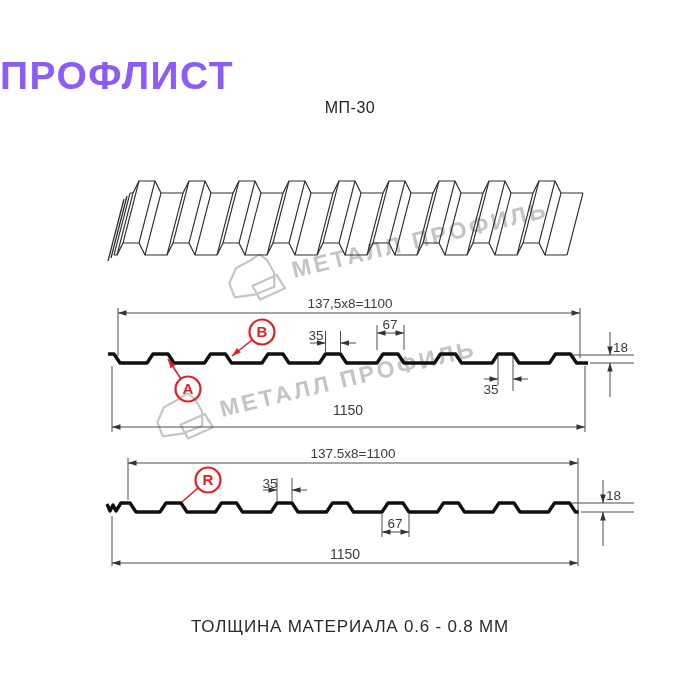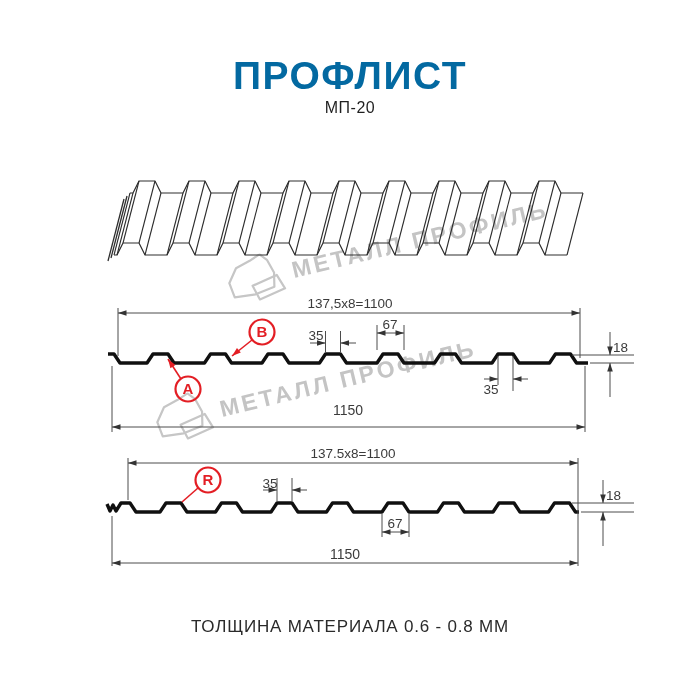--- a/index.html
+++ b/index.html
@@ -1,19 +1,19 @@
 <!DOCTYPE html>
 <html><head>
 <meta charset="utf-8">
 <style>
   html,body{margin:0;padding:0;}
   body{width:700px;height:700px;position:relative;background:#ffffff;overflow:hidden;
        font-family:"Liberation Sans","DejaVu Sans",sans-serif;}
-  .title{position:absolute;top:54px;left:0;width:700px;text-align:center;
-         font-size:39px;font-weight:bold;letter-spacing:1.5px;color:#0369a1;}
+  .title{position:absolute;top:54px;left:0;width:700px;
+         font-size:39px;font-weight:bold;letter-spacing:1.5px;color:#8b5cf6;}
   .subtitle{position:absolute;top:99px;left:0;width:700px;text-align:center;
             font-size:16px;color:#1f1f1f;letter-spacing:.5px;}
   .footer{position:absolute;top:617px;left:0;width:700px;text-align:center;
           font-size:17px;color:#2a2a2a;letter-spacing:.8px;}
   .wm{position:absolute;display:flex;align-items:center;gap:8px;
       transform:rotate(-13.5deg);transform-origin:left center;
       color:#c4c4c4;font-weight:bold;font-size:23px;letter-spacing:3px;white-space:nowrap;}
   .wm svg path{fill:none;stroke:#c6c6c6;stroke-width:2.2;stroke-linejoin:round;}
   svg#diagram{position:absolute;left:0;top:0;}
   svg#diagram text{font-family:"Liberation Sans","DejaVu Sans",sans-serif;}
@@ -33,21 +33,21 @@
 </div>
 <div class="wm" style="left:150px;top:402px">
   <svg width="64" height="48" viewBox="0 0 64 48">
     <path d="M8,22 L18,9 L33,5 L44,1 L50,8 L54,22 L51,36 L31,39 L10,37 Z"></path>
     <path d="M30,30 L56,25 L61,40 L34,45 Z"></path>
   </svg>
   <span class="wm-text">МЕТАЛЛ ПРОФИЛЬ</span>
 </div>
 
 <div class="title">ПРОФЛИСТ</div>
-<div class="subtitle">МП-20</div>
+<div class="subtitle">МП-30</div>
 
 <svg id="diagram" width="700" height="700" viewBox="0 0 700 700">
   <g id="sheet3d">
       <path d="M130,193 L133,193 L139,181 L155,181 L161,193 L183,193 L189,181 L205,181 L211,193 L233,193 L239,181 L255,181 L261,193 L283,193 L289,181 L305,181 L311,193 L333,193 L339,181 L355,181 L361,193 L383,193 L389,181 L405,181 L411,193 L433,193 L439,181 L455,181 L461,193 L483,193 L489,181 L505,181 L511,193 L533,193 L539,181 L555,181 L561,193 L583,193" fill="none" stroke="#2e2e2e" stroke-width="1.2" stroke-linejoin="round"></path>
       <path d="M114,255 L117,255 L123,243 L139,243 L145,255 L167,255 L173,243 L189,243 L195,255 L217,255 L223,243 L239,243 L245,255 L267,255 L273,243 L289,243 L295,255 L317,255 L323,243 L339,243 L345,255 L367,255 L373,243 L389,243 L395,255 L417,255 L423,243 L439,243 L445,255 L467,255 L473,243 L489,243 L495,255 L517,255 L523,243 L539,243 L545,255 L567,255" fill="none" stroke="#2e2e2e" stroke-width="1.2" stroke-linejoin="round"></path>
       <line x1="130" y1="193" x2="114" y2="255" stroke="#2e2e2e" stroke-width="1.1"></line>
       <line x1="133" y1="193" x2="117" y2="255" stroke="#2e2e2e" stroke-width="1.1"></line>
       <line x1="139" y1="181" x2="123" y2="243" stroke="#2e2e2e" stroke-width="1.1"></line>
       <line x1="155" y1="181" x2="139" y2="243" stroke="#2e2e2e" stroke-width="1.1"></line>
       <line x1="161" y1="193" x2="145" y2="255" stroke="#2e2e2e" stroke-width="1.1"></line>

